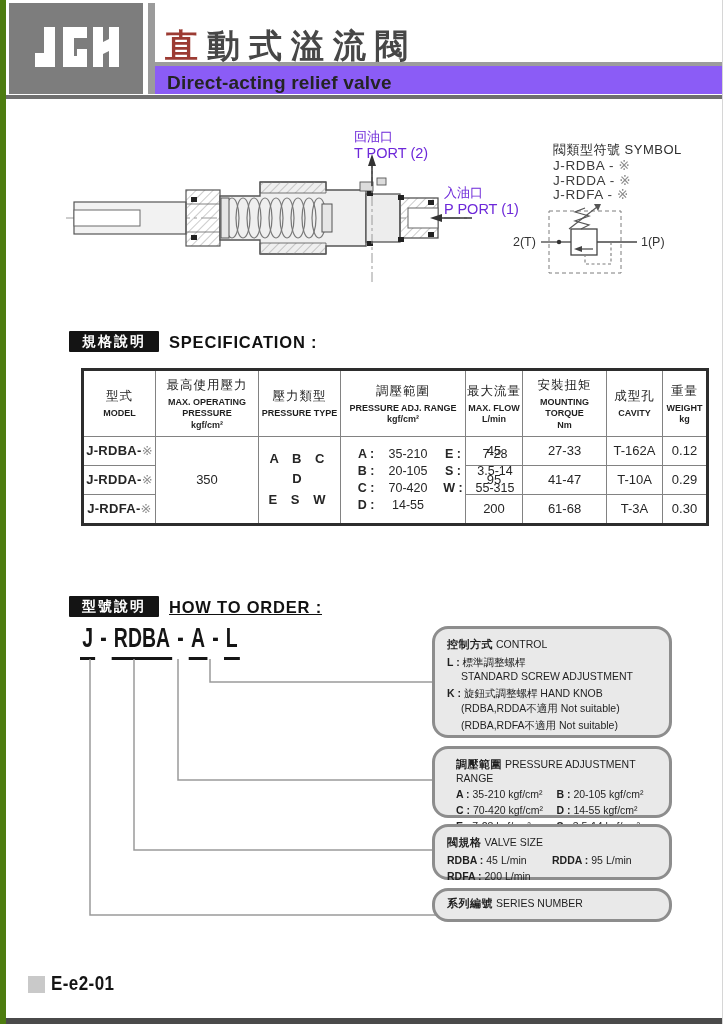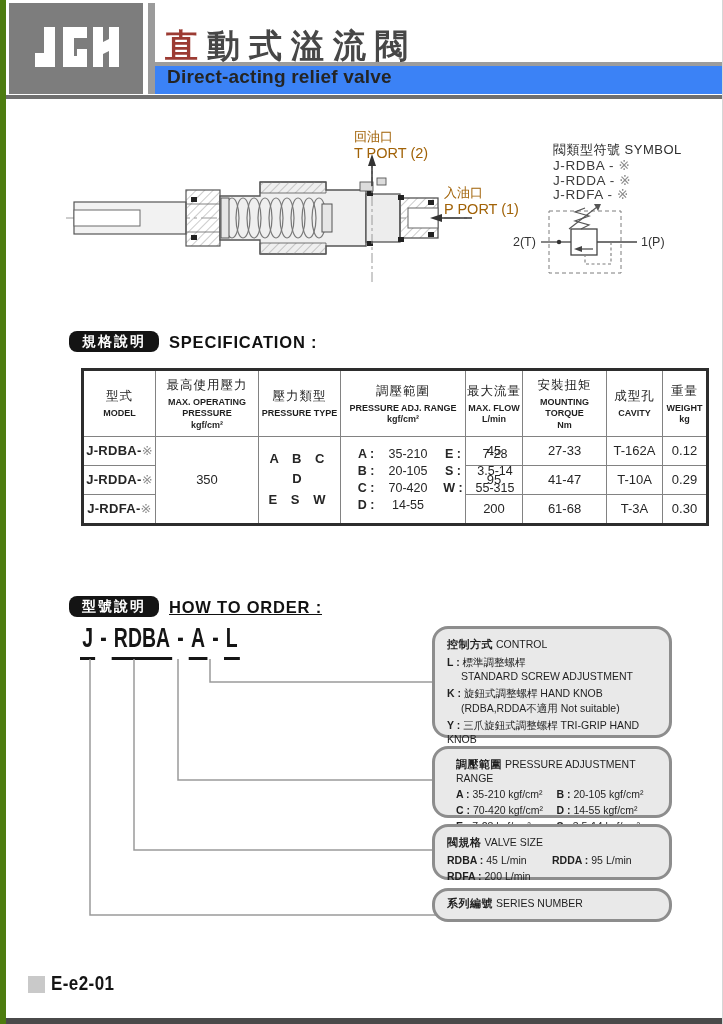--- a/index.html
+++ b/index.html
@@ -9,38 +9,38 @@
     border-left:6px solid #4d7c0f;border-right:1px solid #d6d6d6;box-sizing:border-box;
     font-family:"Liberation Sans","DejaVu Sans",sans-serif;color:#222;
   }
   
   .logo-box{position:absolute;left:3px;top:3px;width:134px;height:91px;background:#7d7d7d;
     display:flex;align-items:center;justify-content:center;}
   .header-strip{position:absolute;left:142px;top:3px;width:7px;height:91px;background:#9b9b9b;}
   .title-zh{position:absolute;left:159px;top:24px;font-size:33px;letter-spacing:9px;
     font-weight:600;color:#474747;white-space:nowrap;}
   .title-zh .first{color:#9c3b33;font-weight:700;}
-  .band-en{position:absolute;left:149px;top:62px;right:0;height:32px;background:#3b82f6;
-    border-top:4px solid #9c9c9c;box-sizing:border-box;display:flex;align-items:flex-start;}
+  .band-en{position:absolute;left:149px;top:62px;right:0;height:32px;background:#8b5cf6;
+    border-top:4px solid #9c9c9c;box-sizing:border-box;display:flex;align-items:flex-end;}
   .band-en span{font-weight:700;font-size:19px;color:#242424;padding-left:12px;letter-spacing:0.2px;}
   .header-rule{position:absolute;left:0;top:95px;width:723px;height:4px;background:#6f6f6f;}
   
-  .port-label{position:absolute;font-size:13px;line-height:1.2;color:#a16207;white-space:nowrap;}
+  .port-label{position:absolute;font-size:13px;line-height:1.2;color:#6d28d9;white-space:nowrap;}
   .port-label .en{font-size:14.5px;}
   .t-port{left:348px;top:129px;}
   .p-port{left:438px;top:185px;}
   .valve-svg{position:absolute;left:58px;top:152px;}
   
   .symbol-heading{position:absolute;left:547px;top:141px;font-size:13px;color:#2e2e2e;letter-spacing:0.5px;}
   .symbol-models{position:absolute;left:547px;top:159px;font-size:13.5px;line-height:14.5px;color:#3a3a3a;letter-spacing:0.6px;}
   .symbol-models .mark{color:#8d8d8d;}
   .symbol-svg{position:absolute;left:505px;top:203px;}
   
   .pill{position:absolute;background:#141414;color:#fff;font-weight:700;font-size:14px;
-    letter-spacing:2px;padding:3px 13px 4px;border-radius:8px;line-height:1;}
+    letter-spacing:2px;padding:3px 13px 4px;border-radius:1px;line-height:1;}
   .sec-head{position:absolute;font-weight:700;font-size:16.5px;color:#111;letter-spacing:0.8px;}
   
   .spec-table{position:absolute;left:75px;top:368px;width:625px;border-collapse:collapse;
     table-layout:fixed;border:3px solid #2d2d2d;}
   .spec-table th,.spec-table td{border:1px solid #828282;}
   .spec-table th{padding:6px 1px 5px;vertical-align:middle;background:#fff;}
   .th-zh{font-size:12.5px;font-weight:400;color:#1f1f1f;letter-spacing:1px;}
   .th-en{font-size:9px;font-weight:700;color:#1f1f1f;margin-top:3px;line-height:1.25;}
   .th-unit{font-size:9px;font-weight:700;color:#1f1f1f;line-height:1.25;}
   .spec-table td{height:26px;text-align:center;font-size:13px;color:#262626;}
@@ -320,21 +320,20 @@
     <div class="title"><b>控制方式</b> <span>CONTROL</span></div>
     <div class="entry">
         <div><b>L :</b> <span>標準調整螺桿</span></div>
         <div class="sub">STANDARD SCREW ADJUSTMENT</div>
       </div>
     <div class="entry">
         <div><b>K :</b> <span>旋鈕式調整螺桿  HAND KNOB</span></div>
         <div class="sub">(RDBA,RDDA不適用 Not suitable)</div>
       </div>
     <div class="entry">
-        <div><b>Y :</b> <span>三爪旋鈕式調整螺桿  TRI-GRIP HAND KNOB</span></div>
         <div class="sub">(RDBA,RDFA不適用  Not suitable)</div>
       </div>
   </div>
 
   <div class="callout box-range">
     <div class="title"><b>調壓範圍</b> <span>PRESSURE ADJUSTMENT RANGE</span></div>
     <div class="grid2">
       <span><b>A :</b> <span>35-210 kgf/cm²</span></span>
       <span><b>B :</b> <span>20-105 kgf/cm²</span></span>
       <span><b>C :</b> <span>70-420 kgf/cm²</span></span>

